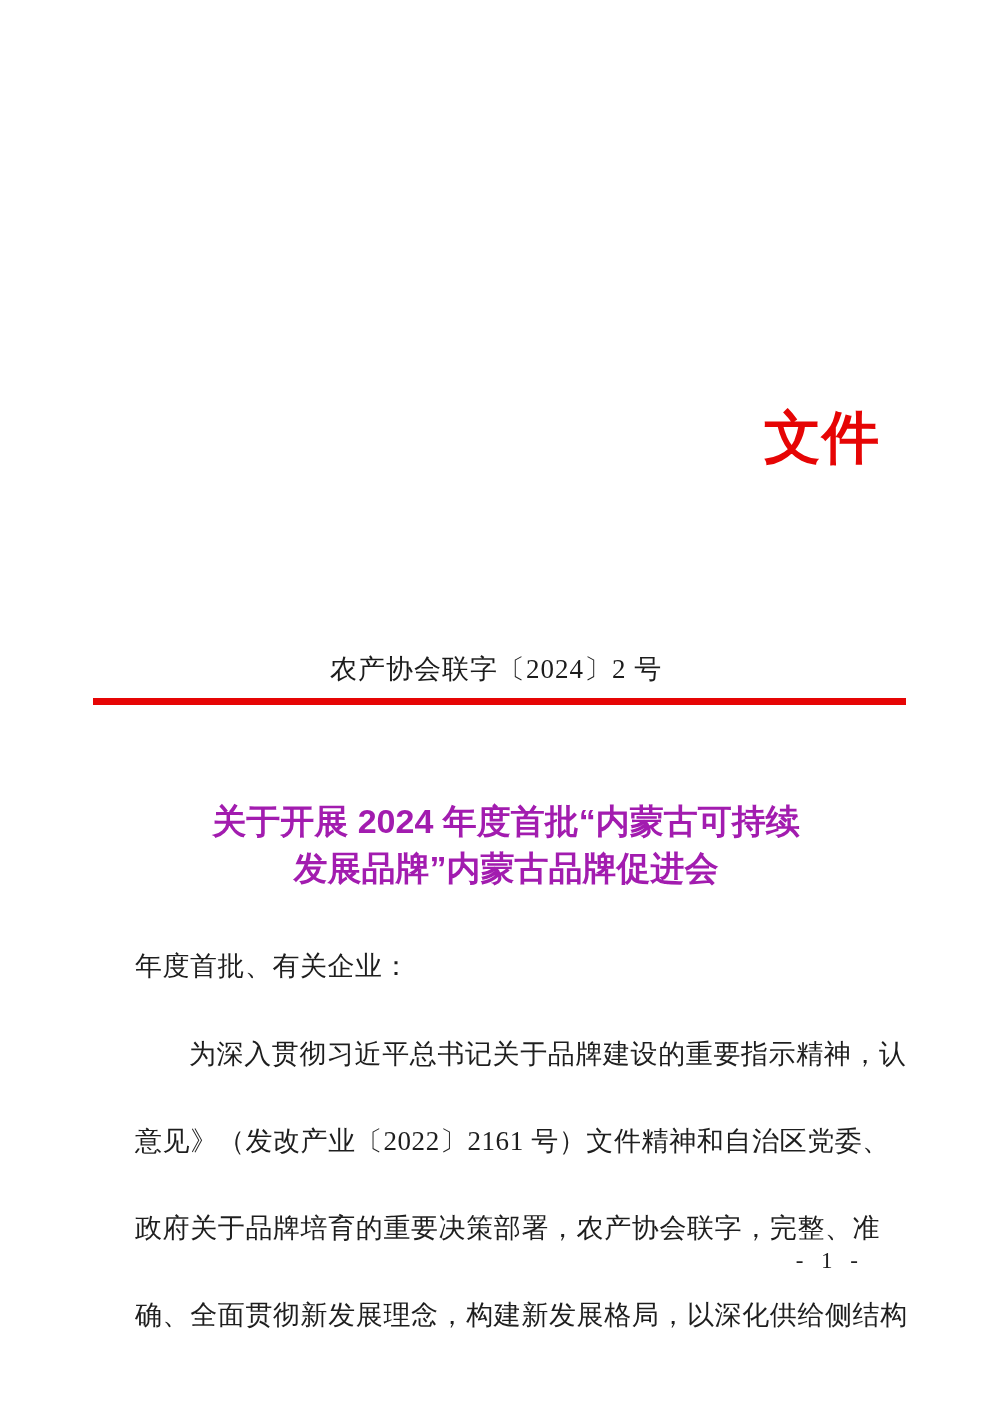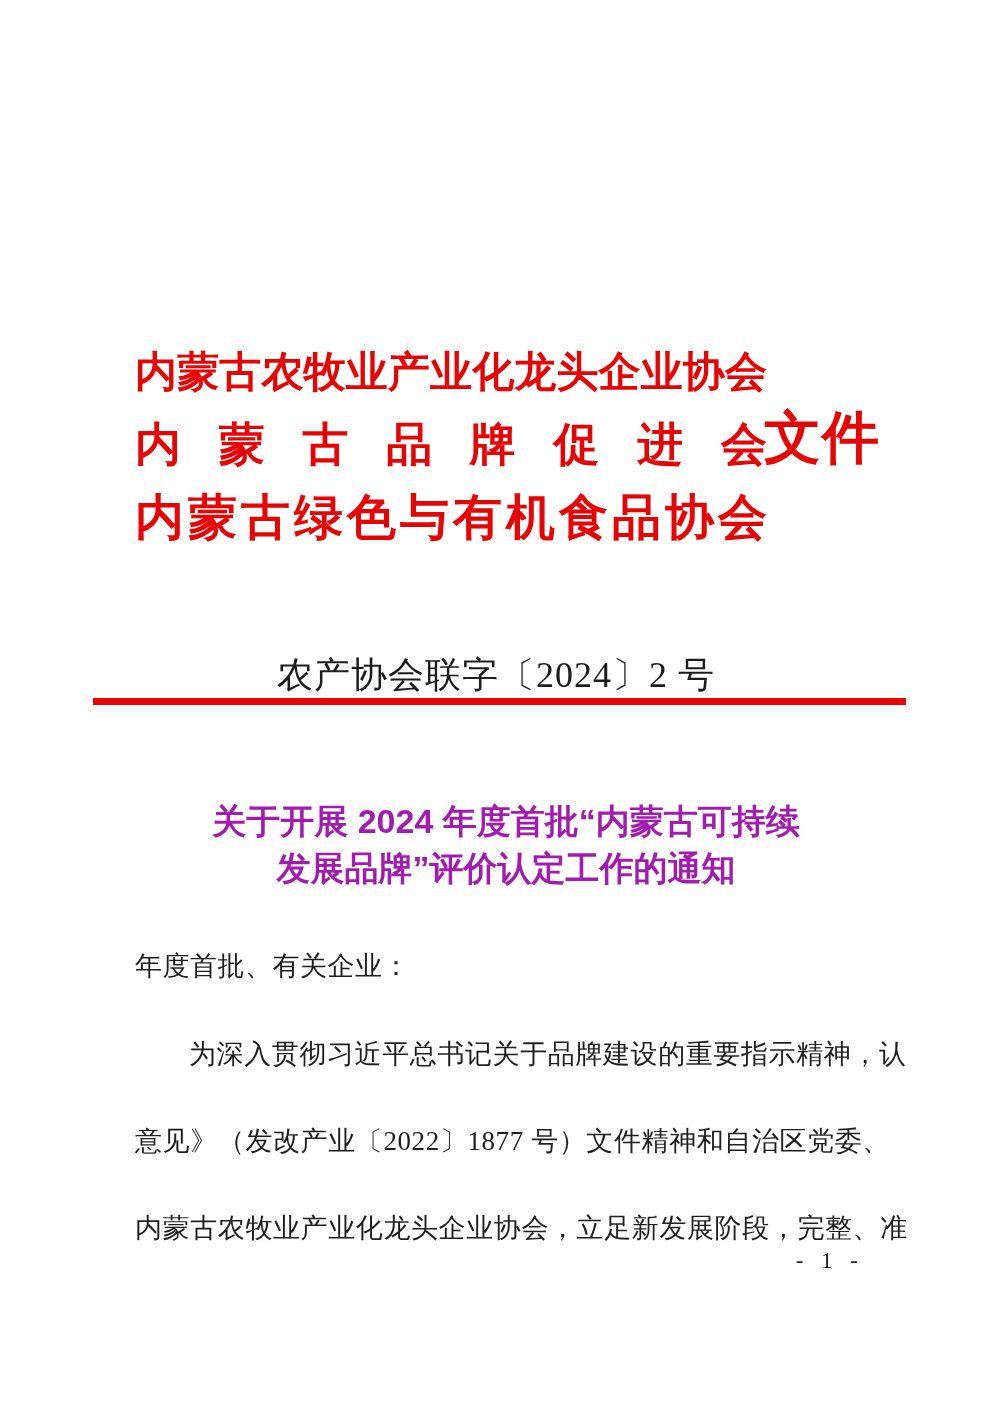--- a/index.html
+++ b/index.html
@@ -51,21 +51,21 @@
     white-space: nowrap;
   }
 
   
   .doc-number {
     position: absolute;
     left: 0;
     top: 651px;
     width: 100%;
     text-align: center;
-    font-size: 36px;
+    font-size: 27px;
     color: #1c1c1c;
     letter-spacing: 1px;
     white-space: nowrap;
   }
   .red-rule {
     position: absolute;
     left: 93px;
     top: 698px;
     width: 813px;
     height: 7px;
@@ -127,39 +127,35 @@
     white-space: nowrap;
     font-family: "Liberation Serif", serif;
   }
 </style>
 </head>
 <body>
 
 <div class="page">
 
   <div class="letterhead">
-    <div class="org-block">
-      <div class="org-line org1">内蒙古农牧业产业化龙头企业协会</div>
-      <div class="org-line org2">内蒙古品牌促进会</div>
-      <div class="org-line org3">内蒙古绿色与有机食品协会</div>
-    </div>
     <div class="doc-word">文件</div>
   </div>
 
   <div class="doc-number">农产协会联字〔2024〕2 号</div>
 
   <div class="red-rule"></div>
 
   <h1 class="title">
     <span class="tline">关于开展 2024 年度首批“内蒙古可持续</span>
-    <span class="tline">发展品牌”评价认定工作的通知</span>
+    <span class="tline">发展品牌”内蒙古品牌促进会</span>
   </h1>
 
   <div class="body-text">
     <div class="salutation">年度首批、有关企业：</div>
     <div class="bline indent">为深入贯彻习近平总书记关于品牌建设的重要指示精神，认</div>
-    <div class="bline">意见》（发改产业〔2022〕1877 号）文件精神和自治区党委、</div>
-    <div class="bline">内蒙古农牧业产业化龙头企业协会，立足新发展阶段，完整、准</div>
+    <div class="bline">意见》（发改产业〔2022〕2161 号）文件精神和自治区党委、</div>
+    <div class="bline">政府关于品牌培育的重要决策部署，农产协会联字，完整、准</div>
+    <div class="bline">确、全面贯彻新发展理念，构建新发展格局，以深化供给侧结构</div>
   </div>
 
   <div class="footer">- 1 -</div>
 
 </div>
 
 </body></html>

